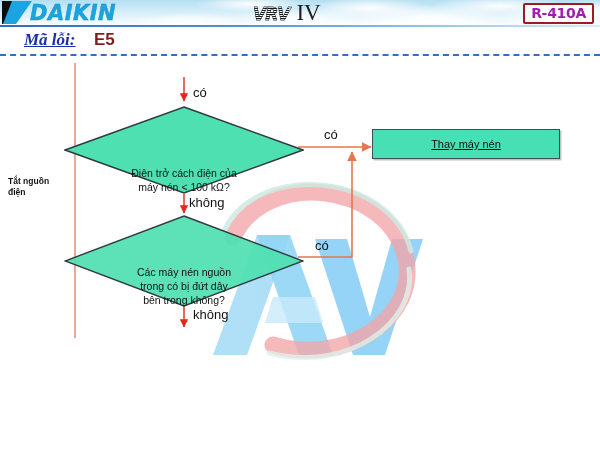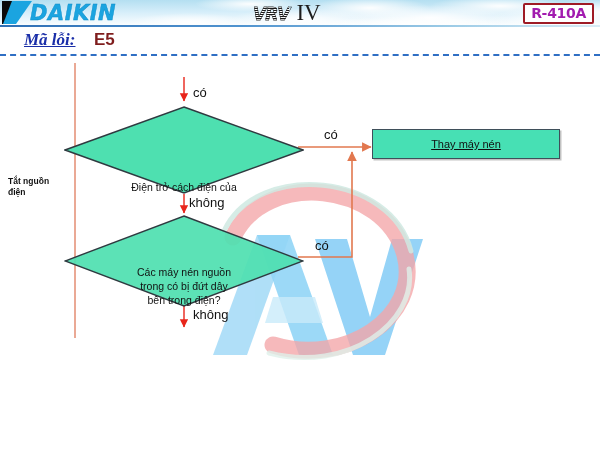--- a/index.html
+++ b/index.html
@@ -188,33 +188,34 @@
       <polyline points="298,200 352,200 352,95" fill="none" stroke="#e2784f" stroke-width="1.6" marker-end="url(#arrOr)"></polyline>
     </svg>
 
     <div class="diamond" style="left:64px;top:49px;width:240px;height:88px;">
       <svg width="240" height="88" viewBox="0 0 240 88">
         <polygon points="120,1 239,44 120,87 1,44" fill="#4ee0b0" stroke="#2f3a40" stroke-width="1.4"></polygon>
       </svg>
       <div class="dtext">
         <span>
           <span>Điện trở cách điện của</span><br>
+          <span>máy nén &lt; 100 kΩ?</span>
         </span>
       </div>
     </div>
 
     <div class="diamond" style="left:64px;top:158px;width:240px;height:92px;">
       <svg width="240" height="92" viewBox="0 0 240 92">
         <polygon points="120,1 239,46 120,91 1,46" fill="#4ee0b0" fill-opacity="0.92" stroke="#2f3a40" stroke-width="1.4"></polygon>
       </svg>
       <div class="dtext">
         <span>
           <span>Các máy nén nguồn</span><br>
           <span>trong có bị đứt dây</span><br>
-          <span>bên trong điện?</span>
+          <span>bên trong không?</span>
         </span>
       </div>
     </div>
 
     <div class="rectbox" style="left:372px;top:72px;width:186px;height:28px;text-decoration:underline;">Thay máy nén</div>
 
     <div class="lbl" style="left:193px;top:28px;">có</div>
     <div class="lbl" style="left:324px;top:70px;">có</div>
     <div class="lbl" style="left:189px;top:138px;">không</div>
     <div class="lbl" style="left:315px;top:181px;">có</div>

